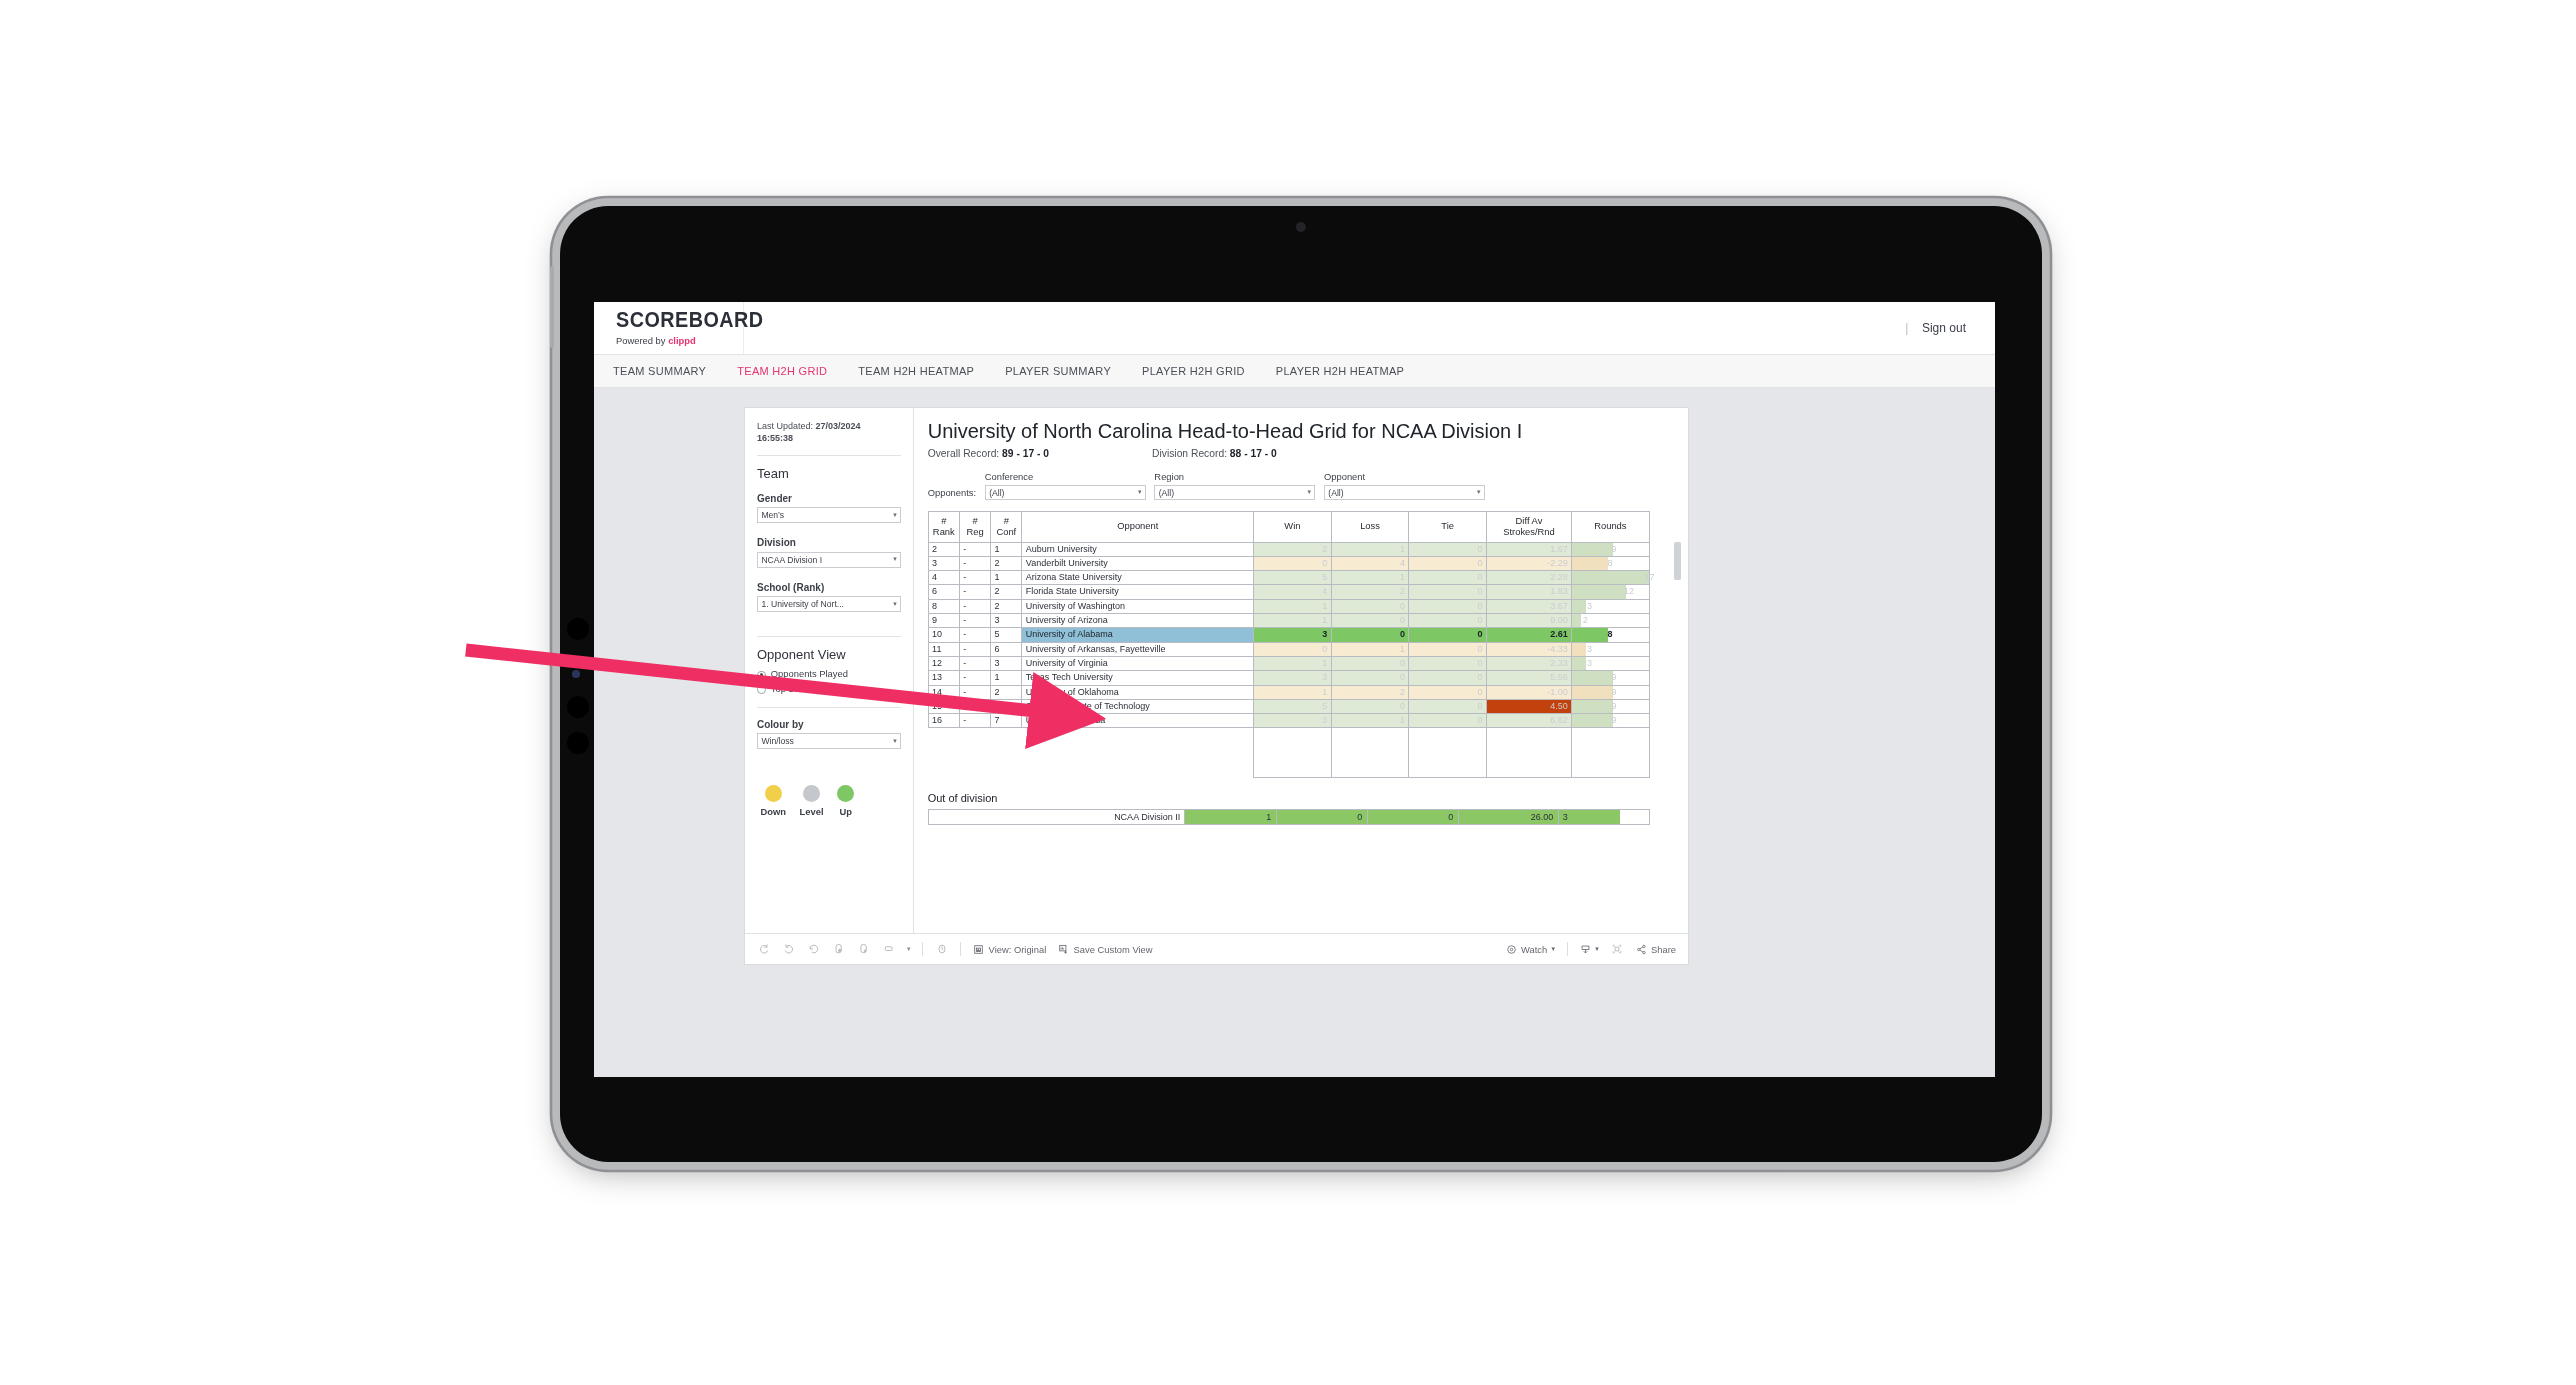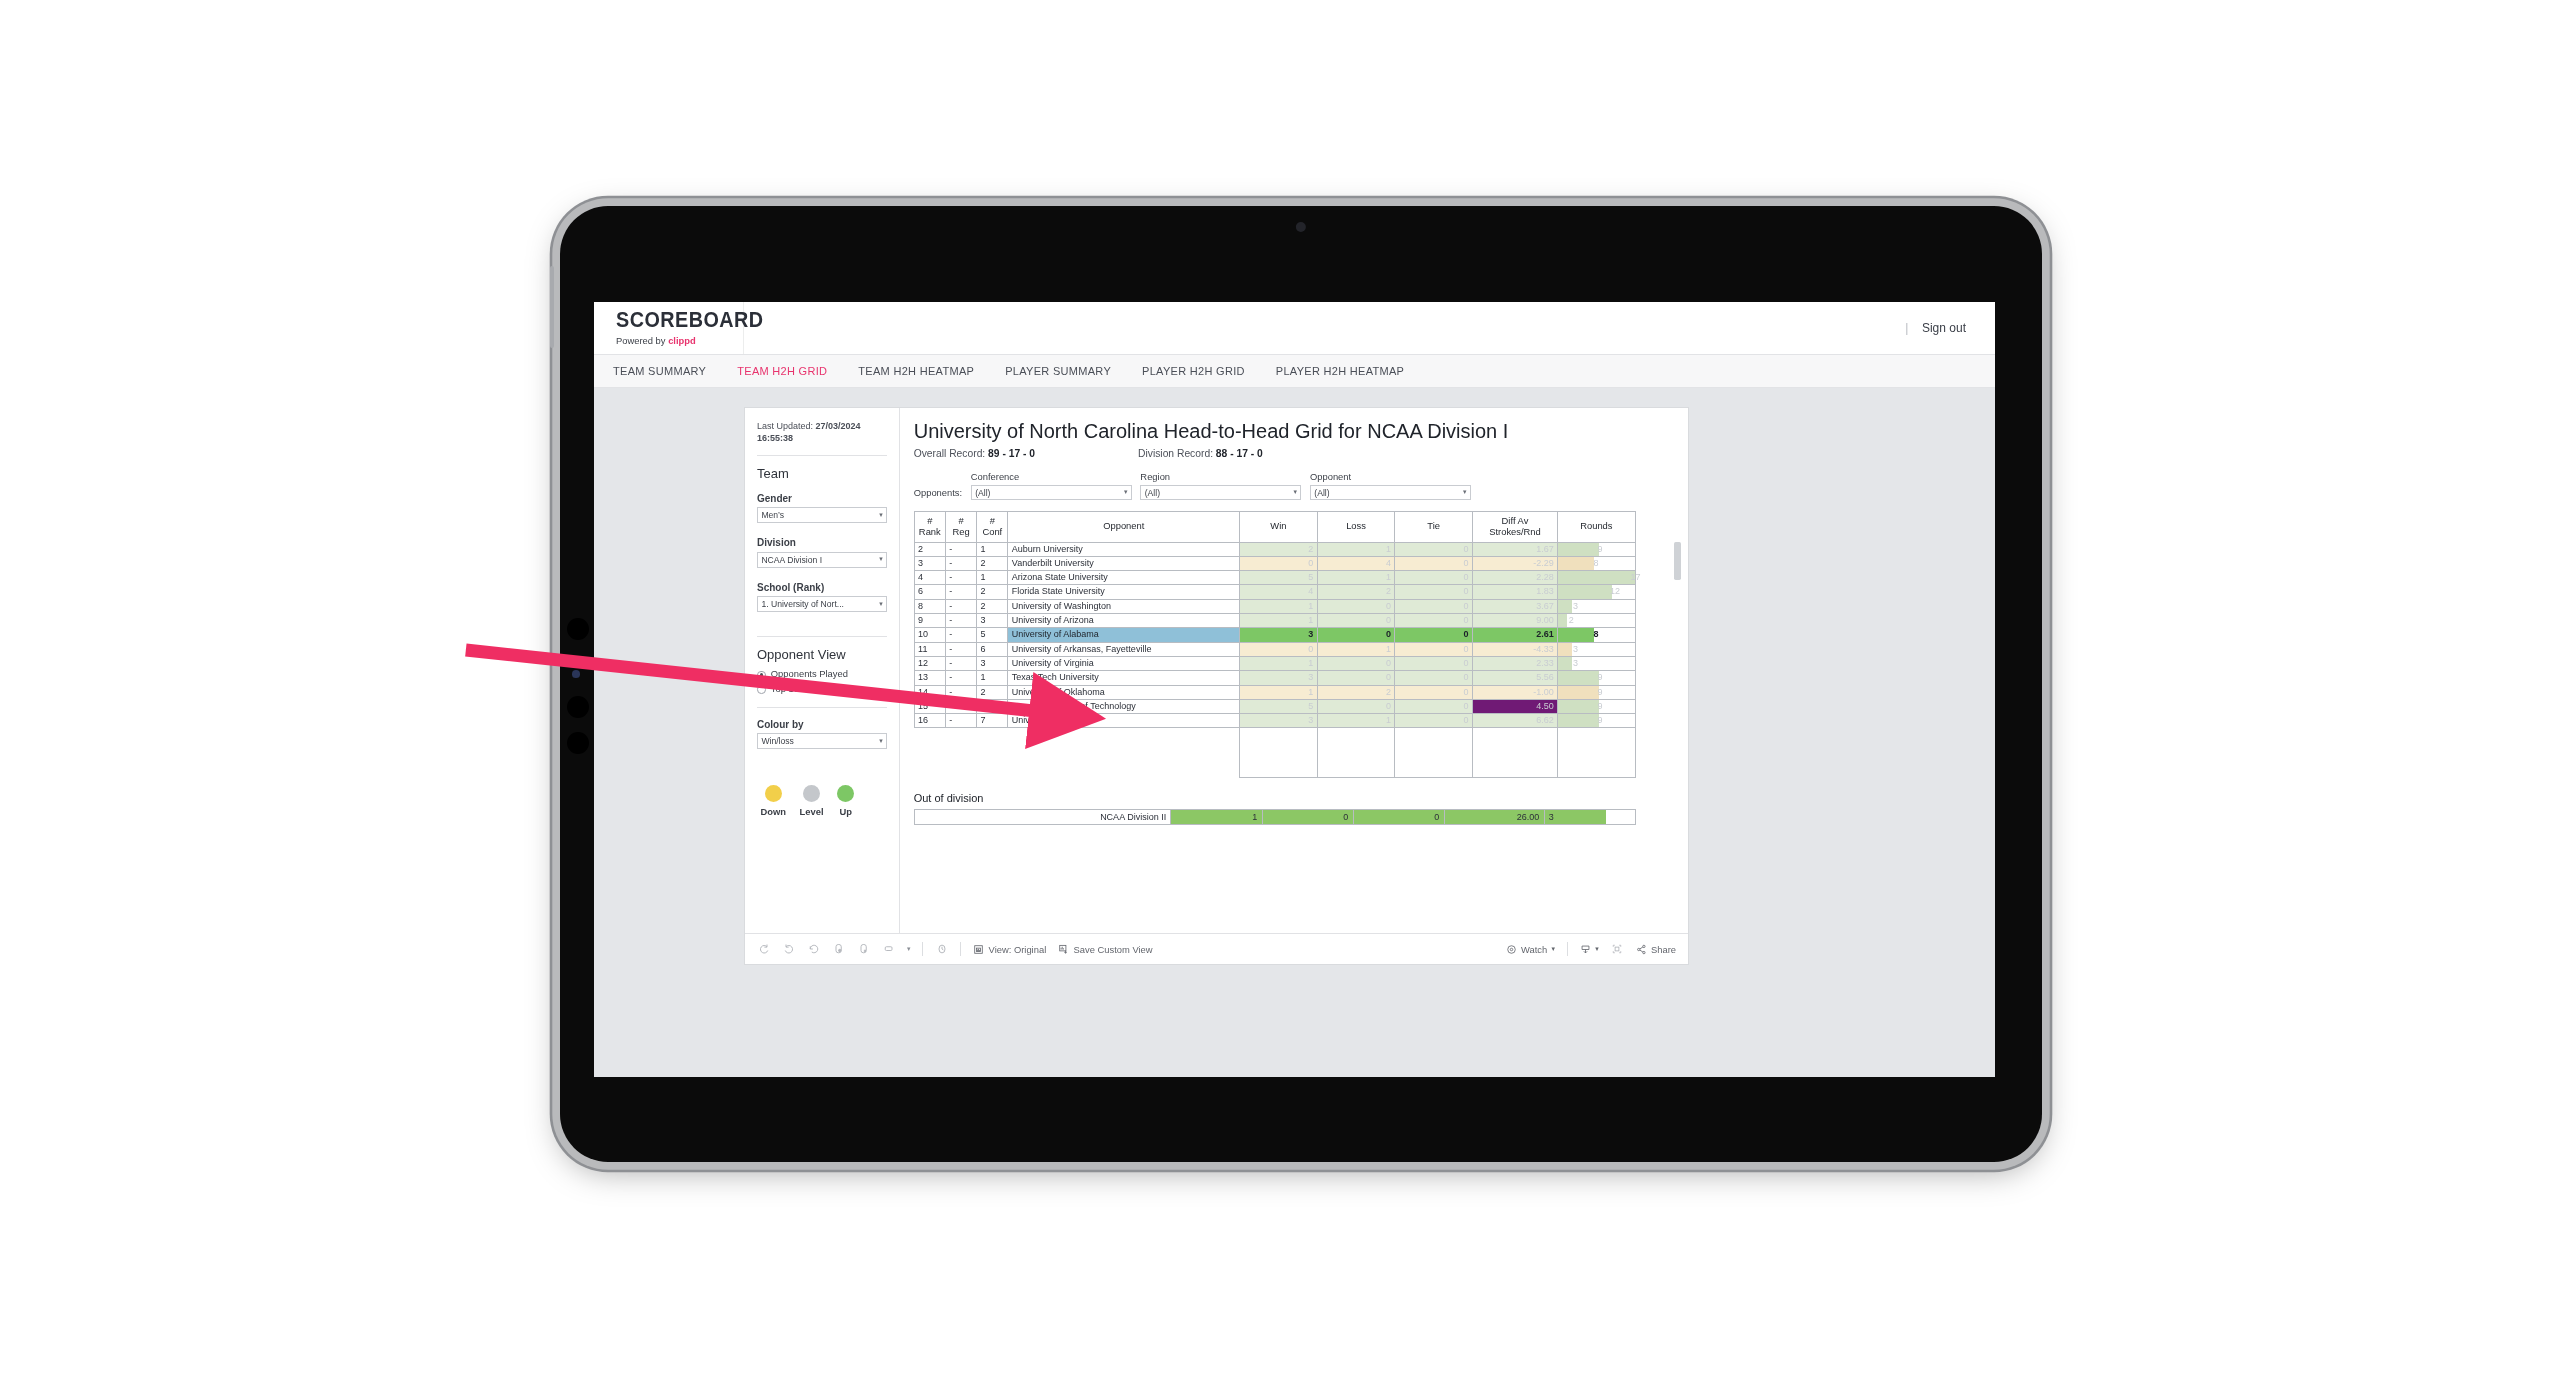--- a/index.html
+++ b/index.html
@@ -111,21 +111,21 @@
     position: absolute; left: 150px; top: 105px;
     width: 945px; height: 558px;
     background: #fff;
     border: 0.9px solid #d9dbde;
     display: flex; flex-direction: column;
   }
   #vizbody { display: flex; flex: 1; min-height: 0; }
 
   
   #sidebar {
-    width: 155px; border-right: 0.9px solid #e1e2e5;
+    width: 169px; border-right: 0.9px solid #e1e2e5;
     padding: 12px 12px 8.6px 12px;
     display: flex; flex-direction: column;
     font-size: 9.4px; color: #3b3f47;
   }
   .lastupd { font-size: 9px; color: #4a4e57; line-height: 1.35; }
   .lastupd b { font-weight: 700; }
   .hr { height:0.9px; background:#e1e2e5; margin: 10.3px 0 10.3px 0; }
   .grp-title { font-size: 13px; color: #2f333b; margin-bottom: 12px; }
   .fld-label { font-size: 10px; color: #3b3f47; font-weight: 600; margin-bottom: 3.4px; }
   .select {
@@ -526,21 +526,21 @@
                     </td>
                   </tr>
                   <tr class="dim">
                     <td class="num">15</td>
                     <td class="num">-</td>
                     <td class="num">4</td>
                     <td class="opp">Georgia Institute of Technology</td>
                     <td class="val" style="background:#dfead6">5</td>
                     <td class="val" style="background:#dfead6">0</td>
                     <td class="val" style="background:#dfead6">0</td>
-                    <td class="val" style="background:#701a75">4.50</td>
+                    <td class="val" style="background:#c2410c">4.50</td>
                     <td class="rounds">
                       <i class="bar" style="width: 52.9412%; background: rgb(207, 224, 194);"></i>
                       <span style="margin-left: 46.9412%;">9</span>
                     </td>
                   </tr>
                   <tr class="dim">
                     <td class="num">16</td>
                     <td class="num">-</td>
                     <td class="num">7</td>
                     <td class="opp">University of Florida</td>

